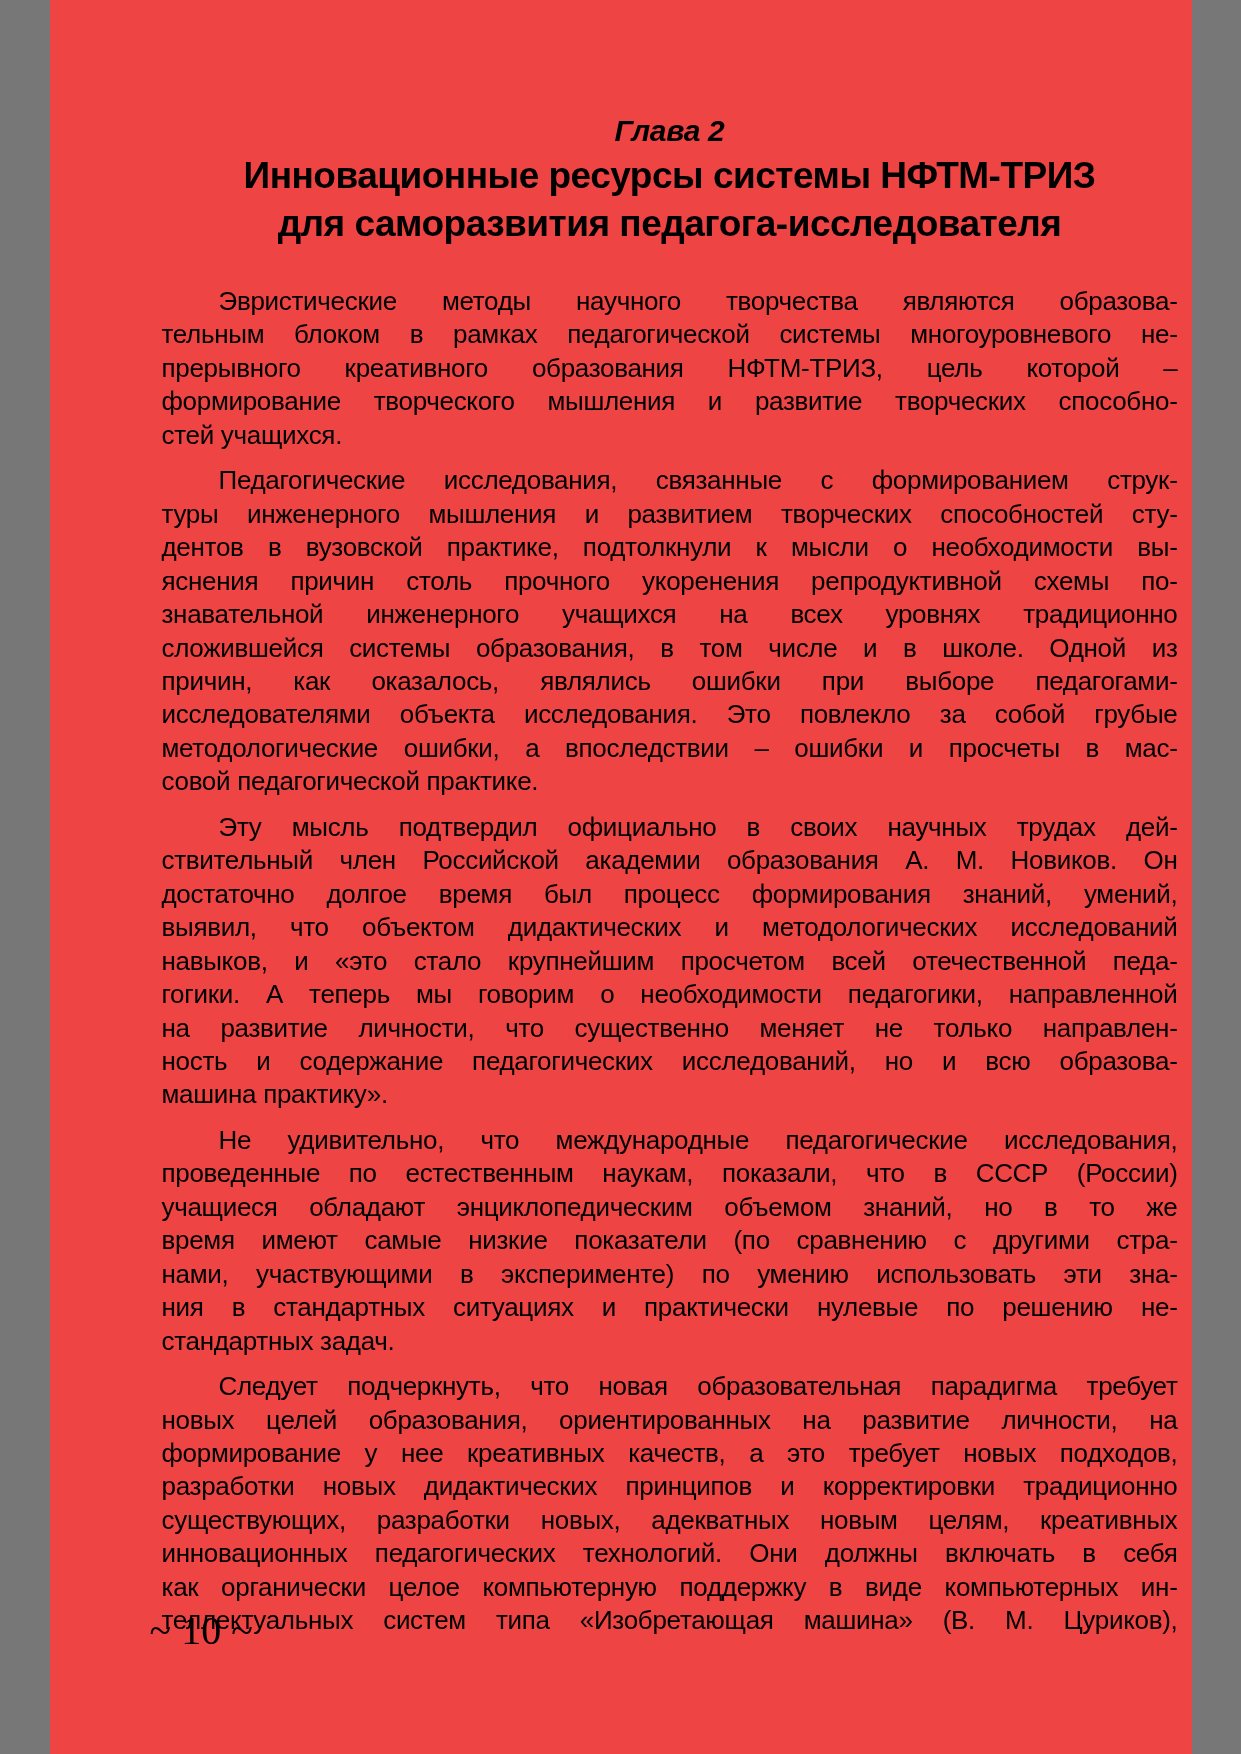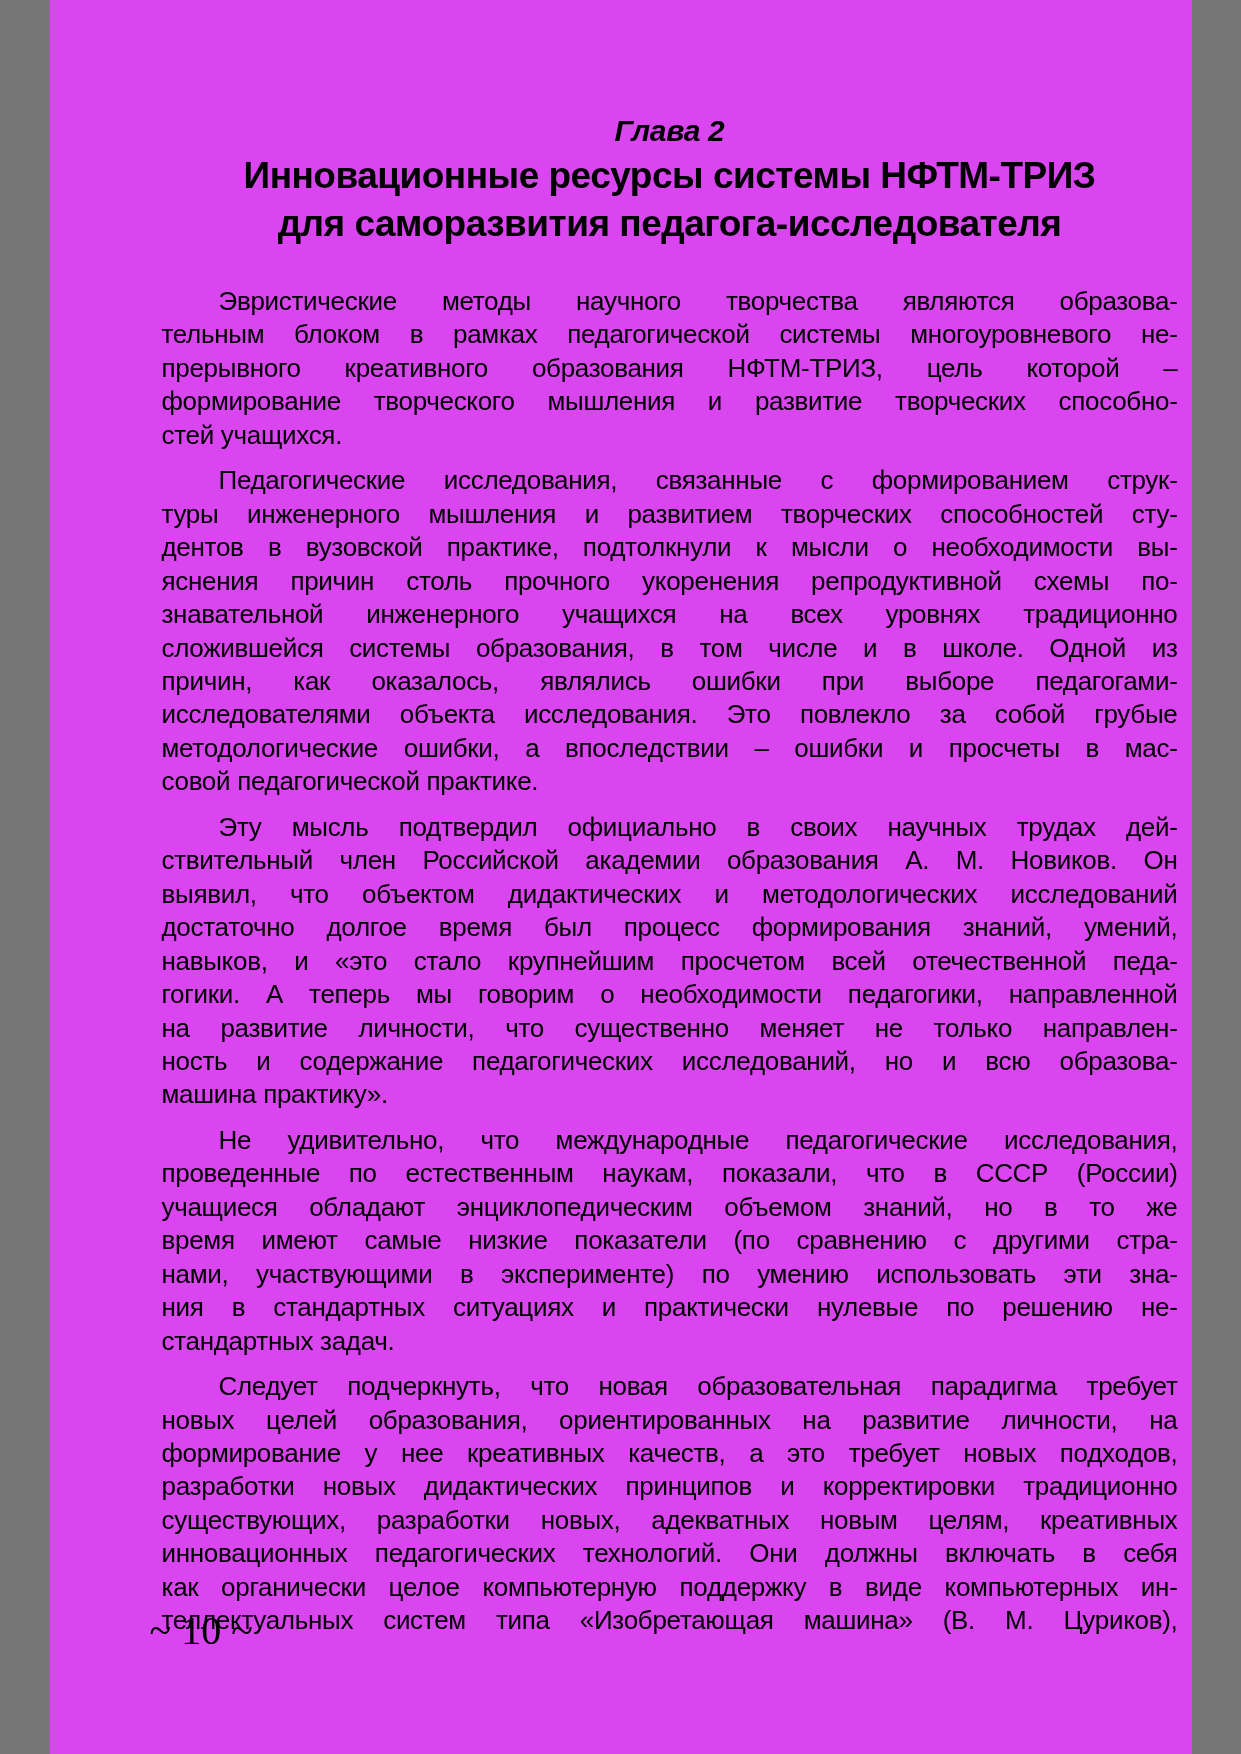--- a/index.html
+++ b/index.html
@@ -5,21 +5,21 @@
   html, body {
     margin: 0;
     padding: 0;
     background: #777;
   }
   .page {
     position: relative;
     width: 1142px;
     height: 1754px;
     margin: 0 auto;
-    background: #d946ef;
+    background: #ef4444;
     color: #000000;
     font-family: "Liberation Sans", sans-serif;
     overflow: hidden;
   }
   .doc-header {
     position: absolute;
     top: 112px;
     left: 100px;
     width: 1040px;
     text-align: center;
@@ -105,22 +105,22 @@
         <div class="line fill">знавательной инженерного учащихся на всех уровнях традиционно</div>
         <div class="line fill">сложившейся системы образования, в том числе и в школе. Одной из</div>
         <div class="line fill">причин, как оказалось, являлись ошибки при выборе педагогами-</div>
         <div class="line fill">исследователями объекта исследования. Это повлекло за собой грубые</div>
         <div class="line fill">методологические ошибки, а впоследствии – ошибки и просчеты в мас-</div>
         <div class="line">совой педагогической практике.</div>
       </div>
       <div class="paragraph">
         <div class="line first fill">Эту мысль подтвердил официально в своих научных трудах дей-</div>
         <div class="line fill">ствительный член Российской академии образования А. М. Новиков. Он</div>
+        <div class="line fill">достаточно долгое время был процесс формирования знаний, умений,</div>
         <div class="line fill">выявил, что объектом дидактических и методологических исследований</div>
-        <div class="line fill">достаточно долгое время был процесс формирования знаний, умений,</div>
         <div class="line fill">навыков, и «это стало крупнейшим просчетом всей отечественной педа-</div>
         <div class="line fill">гогики. А теперь мы говорим о необходимости педагогики, направленной</div>
         <div class="line fill">на развитие личности, что существенно меняет не только направлен-</div>
         <div class="line fill">ность и содержание педагогических исследований, но и всю образова-</div>
         <div class="line">машина практику».</div>
       </div>
       <div class="paragraph">
         <div class="line first fill">Не удивительно, что международные педагогические исследования,</div>
         <div class="line fill">проведенные по естественным наукам, показали, что в СССР (России)</div>
         <div class="line fill">учащиеся обладают энциклопедическим объемом знаний, но в то же</div>

